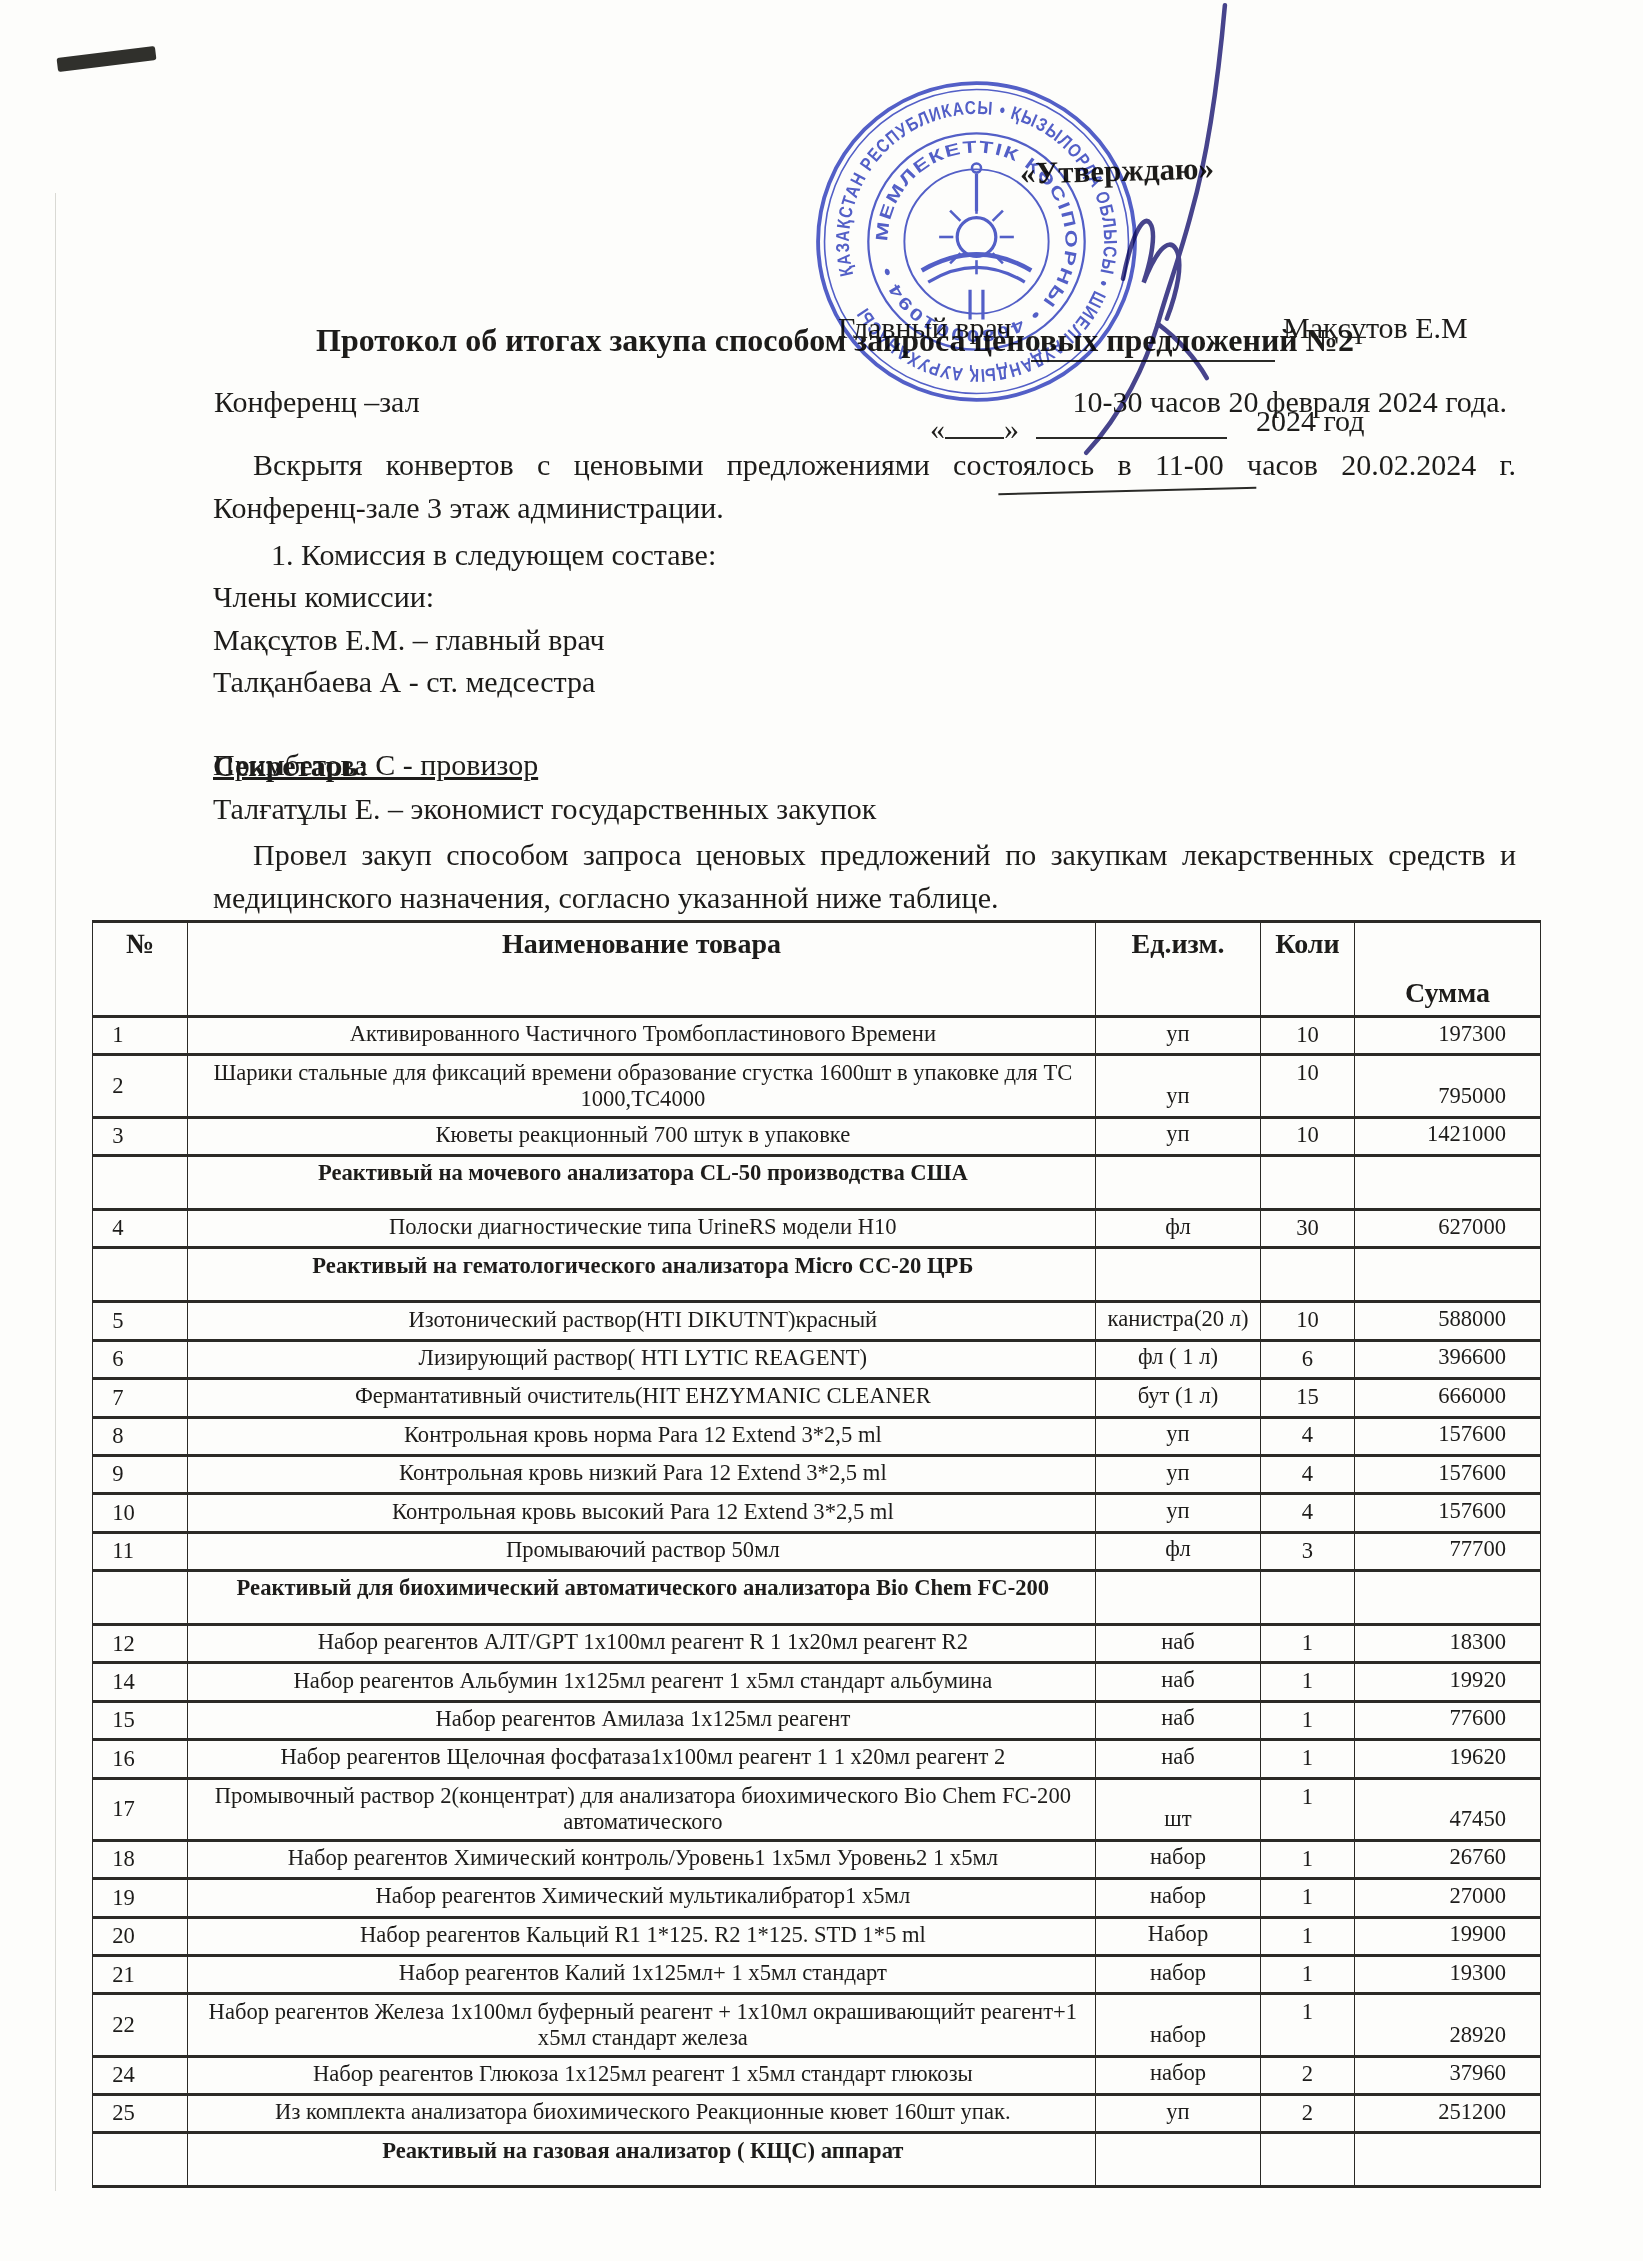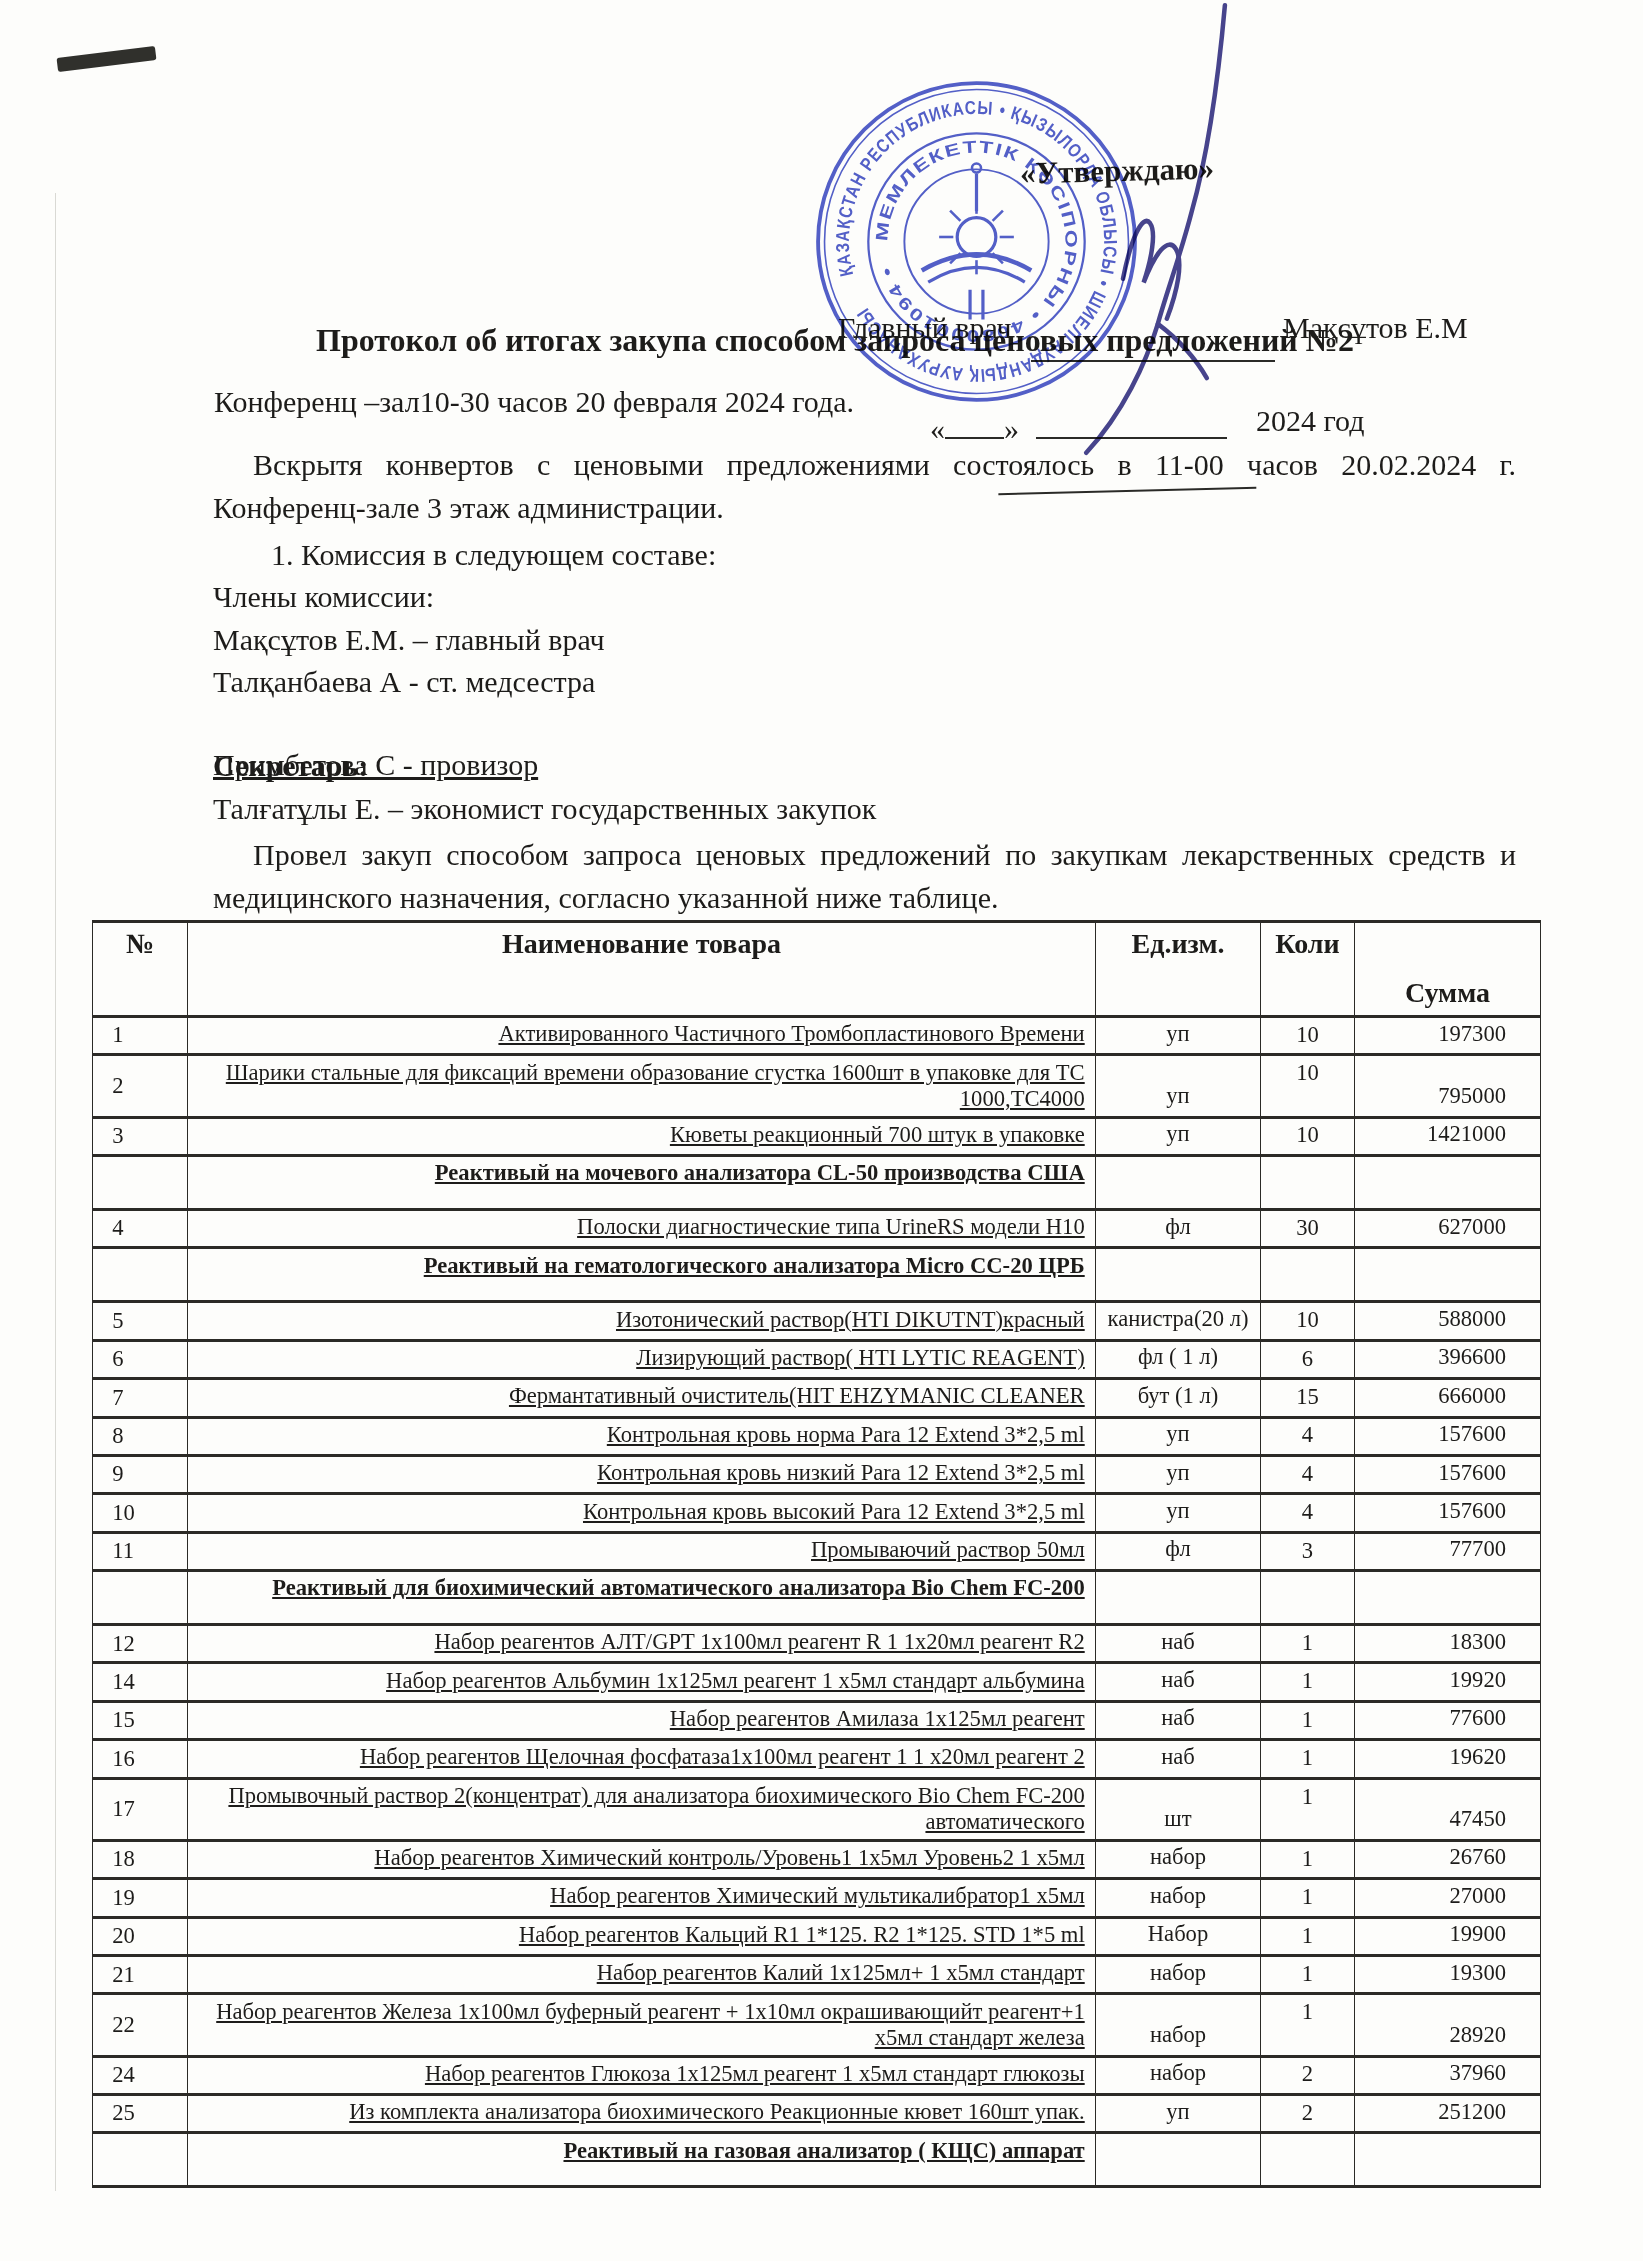--- a/index.html
+++ b/index.html
@@ -19,21 +19,21 @@
   .quote-line{position:absolute;left:930px;top:406px;font-size:30px;}
   .quote-blank{display:inline-block;width:59px;height:31px;border-bottom:2.6px solid #2a2a27;}
   .date-blank{display:inline-block;width:191px;height:31px;border-bottom:2.6px solid #2a2a27;margin-left:17px;}
   .year-label{position:absolute;left:1256px;top:404px;font-size:30px;}
   .stray-underline{position:absolute;left:998px;top:462px;width:258px;height:28px;border-bottom:2.6px solid #2a2a27;transform:rotate(-1.4deg);}
 
   .seal-svg{position:absolute;left:811px;top:76px;width:331px;height:331px;mix-blend-mode:multiply;opacity:.92;z-index:5;}
   .signature-svg{position:absolute;left:954px;top:0;width:387px;height:529px;mix-blend-mode:multiply;opacity:.95;z-index:6;}
 
   .doc-title{position:absolute;left:161px;right:135px;top:322px;text-align:center;font-size:32px;font-weight:bold;}
-  .meeting-row{position:absolute;left:214px;right:137px;top:385px;display:flex;justify-content:flex-start;font-size:30px;}
+  .meeting-row{position:absolute;left:214px;right:137px;top:385px;display:flex;justify-content:space-between;font-size:30px;}
 
   .par{position:absolute;left:213px;right:128px;font-size:30px;line-height:43px;}
   .line-just{text-align:justify;text-align-last:justify;}
   .indent{text-indent:40px;}
   .p-open{top:443px;}
   .h-comm{position:absolute;left:271px;top:538px;font-size:30px;font-weight:normal;}
   .t-line{position:absolute;left:213px;font-size:30px;}
   .bold{font-weight:bold;}
   .y-members-label{top:580px;}
   .y-m0{top:623px;}
@@ -51,21 +51,21 @@
     border-top:3.2px solid #2b2a26;border-bottom:3.2px solid #2b2a26;
     font-weight:normal;word-wrap:break-word;
   }
   thead tr{height:95px;}
   th{vertical-align:top;font-size:28px;font-weight:bold !important;padding-top:5.2px;}
   th.h-sum{vertical-align:bottom;padding-bottom:6.4px;margin-left:44px;}
   tbody td{font-size:22.6px;line-height:26.4px;}
   tr.item{height:36px;}
   tr.section{height:54px;padding-left:32px;}
   td.col-num{text-align:left;padding-left:19.3px;vertical-align:middle;}
-  td.col-name{text-align:right;padding:3.2px 10.3px 3.2px 13px;vertical-align:top;text-decoration:underline;}
+  td.col-name{text-align:center;padding:3.2px 10.3px 3.2px 13px;vertical-align:top;}
   tr.section td.col-name{font-weight:bold;padding-bottom:19.3px;}
   td.col-unit{text-align:center;vertical-align:bottom;padding:2.6px 3.9px 6.4px 3.9px;}
   td.col-qty{text-align:center;vertical-align:top;padding-top:3.9px;}
   td.col-sum{text-align:right;vertical-align:bottom;padding:2.6px 34px 6.4px 2.6px;}
 </style>
 </head>
 <body>
 
 <div class="page">
 

